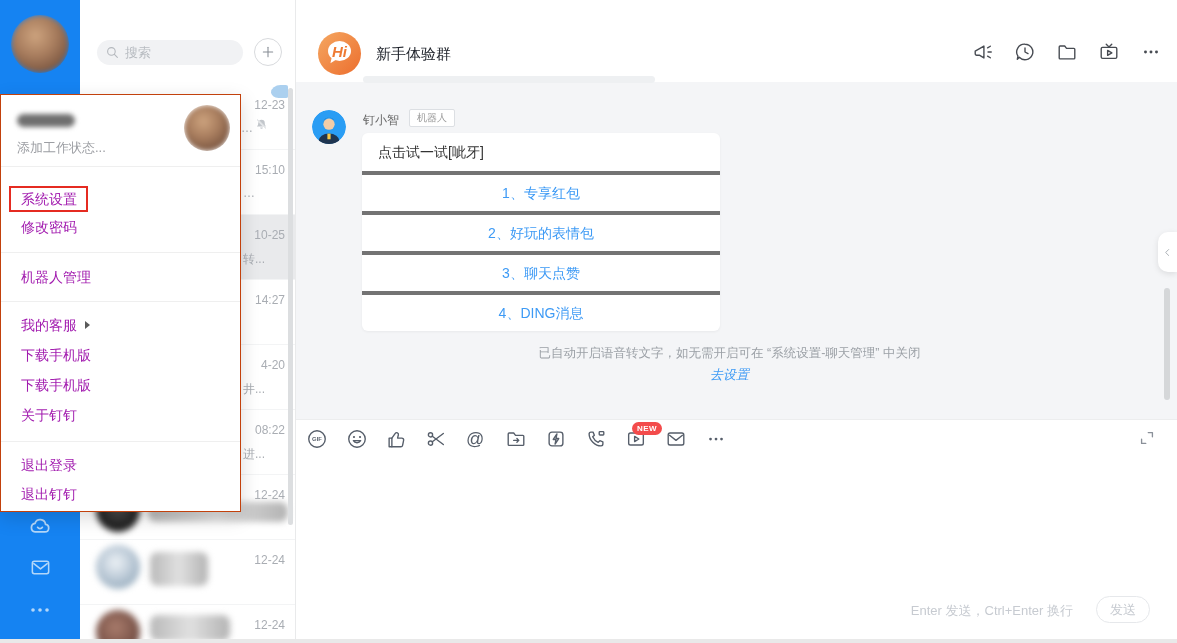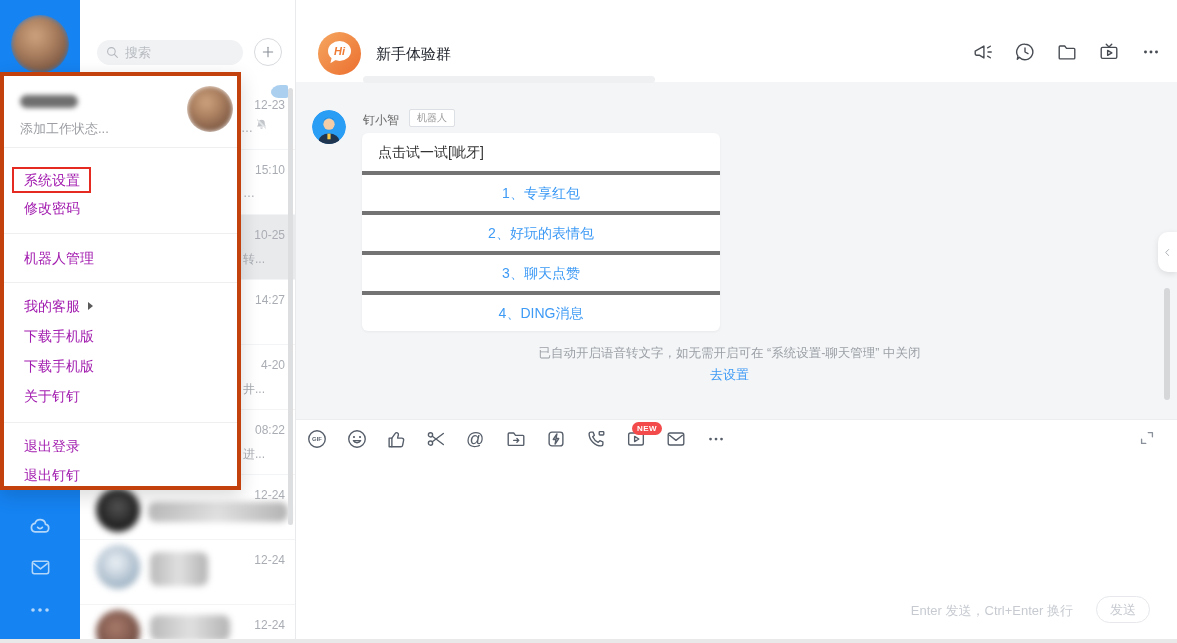--- a/index.html
+++ b/index.html
@@ -29,49 +29,49 @@
   .rprev{position:absolute;left:163px;top:36px;font-size:12px;color:#a9adb3;}
   .rav{position:absolute;left:16px;width:44px;height:44px;border-radius:50%;filter:blur(3px);}
   .rname{position:absolute;filter:blur(3px);background:linear-gradient(90deg,#b9b9b9,#e0e0e0,#b3b3b3);border-radius:8px;}
   .av-dark{background:radial-gradient(circle at 50% 42%,#555 0%,#222 60%,#0e0e0e 100%);}
   .av-blue{background:radial-gradient(circle at 45% 40%,#edf2f6 0%,#bccad7 45%,#8fa6b8 85%);}
   .av-red{background:radial-gradient(circle at 45% 40%,#a97c6c 0%,#7d564b 55%,#5d4037 90%);}
   .list-scroll{position:absolute;left:208px;top:88px;width:5px;height:437px;background:#dcdee0;border-radius:3px;}
   .bluecorner{position:absolute;left:191px;top:85px;width:17px;height:13px;background:#abd0ef;border-radius:70% 15% 15% 55%;}
   .mutebell{position:absolute;left:175px;top:32px;}
   
-  .usermenu{position:absolute;left:0;top:72px;width:241px;height:418px;background:#fff;z-index:20;
-    box-shadow:0 6px 18px rgba(0,0,0,.15);border:4px solid #c2410c;box-sizing:border-box;}
+  .usermenu{position:absolute;left:0;top:94px;width:241px;height:418px;background:#fff;z-index:20;
+    box-shadow:0 6px 18px rgba(0,0,0,.15);border:1px solid #c2410c;box-sizing:border-box;}
   .um-nameblob{position:absolute;left:16px;top:19px;width:58px;height:13px;background:#6f6f6f;border-radius:7px;filter:blur(2.5px);}
   .um-status{position:absolute;left:16px;top:44px;font-size:13px;color:#9c9ea3;}
   .um-avatar{position:absolute;left:183px;top:10px;width:46px;height:46px;border-radius:50%;overflow:hidden;}
   .um-div{position:absolute;left:0;width:100%;height:1px;background:#efefef;}
   .um-item{position:absolute;left:20px;font-size:14px;color:#a21caf;line-height:16px;cursor:default;}
   .redbox{position:absolute;left:8px;top:91px;width:79px;height:26px;border:2px solid #e52b21;box-sizing:border-box;}
   .subarrow{position:absolute;left:84px;width:0;height:0;border-left:5px solid #5a5a5a;border-top:4px solid transparent;border-bottom:4px solid transparent;}
   
   .vdivider{position:absolute;left:295px;top:0;width:1px;height:643px;background:#e9eaeb;z-index:2;}
   .mainheader{position:absolute;left:296px;top:0;right:0;height:82px;background:#fff;}
   .gavatar{position:absolute;left:22px;top:32px;width:43px;height:43px;border-radius:50%;background:linear-gradient(135deg,#f5a761 0%,#ec6e2e 100%);}
-  .hibubble{position:absolute;left:10px;top:9px;width:23px;height:20px;background:#fff;border-radius:50%;display:flex;align-items:center;justify-content:center;font-size:11px;font-style:italic;font-weight:bold;color:#ee7a33;}
+  .hibubble{position:absolute;left:10px;top:9px;width:23px;height:20px;background:#fff;border-radius:50%;display:flex;align-items:center;justify-content:center;font-size:15px;font-style:italic;font-weight:bold;color:#ee7a33;}
   .hibubble:after{content:"";position:absolute;left:3px;bottom:-3px;width:0;height:0;border-top:6px solid #fff;border-right:6px solid transparent;transform:rotate(12deg);}
   .chattitle{position:absolute;left:80px;top:45px;font-size:15px;color:#1d2129;}
   .hicon{position:absolute;top:41px;width:22px;height:22px;}
   .hicon svg{stroke:#474b52;fill:none;stroke-width:1.5;stroke-linecap:round;stroke-linejoin:round;}
   .hicon .dotfill{fill:#474b52;stroke:none;}
   .msgarea{position:absolute;left:296px;top:82px;right:0;height:337px;background:#f4f5f7;}
   .toppill{position:absolute;left:67px;top:-6px;width:292px;height:7px;border-radius:4px;background:#eef0f2;}
   .botav{position:absolute;left:16px;top:28px;width:34px;height:34px;border-radius:50%;overflow:hidden;}
   .sendername{position:absolute;left:67px;top:30px;font-size:12px;color:#666;}
   .botbadge{position:absolute;left:113px;top:27px;font-size:10px;color:#999;border:1px solid #dcdfe3;border-radius:2px;padding:1px 7px;background:#fff;}
   .msgcard{position:absolute;left:66px;top:51px;width:358px;background:#fff;border-radius:6px;box-shadow:0 1px 3px rgba(0,0,0,.05);overflow:hidden;}
   .mintro{height:38px;line-height:38px;padding-left:16px;font-size:14px;color:#333;}
   .mlink{height:36px;line-height:36px;text-align:center;font-size:14px;color:#3d9af5;border-top:4px solid #737373;cursor:pointer;}
   .notice{position:absolute;left:0;right:14px;top:263px;text-align:center;font-size:12.5px;color:#9ba0a6;}
-  .noticelink{position:absolute;left:0;right:14px;top:284px;text-align:center;font-size:13px;color:#3d9af5;cursor:pointer;}
+  .noticelink{position:absolute;left:0;right:14px;top:284px;text-align:center;font-size:13px;color:#3d9af5;cursor:pointer;font-style:italic;}
   .toolbar{position:absolute;left:296px;top:419px;right:0;height:40px;background:#fff;border-top:1px solid #ecedee;}
   .ticon{position:absolute;top:8px;width:22px;height:22px;}
   .ticon svg{stroke:#565e6a;fill:none;stroke-width:1.5;stroke-linecap:round;stroke-linejoin:round;}
   .ticon .dotfill{fill:#565e6a;stroke:none;}
   .giftxt{font-size:6.4px;fill:#565e6a;stroke:none;font-weight:bold;font-family:"Liberation Sans",sans-serif;}
   .at-glyph{position:absolute;top:8px;font-size:18px;color:#565e6a;line-height:22px;}
   .newbadge{position:absolute;left:336px;top:2px;background:#f34b4b;color:#fff;font-size:8px;font-weight:bold;padding:2px 5px;border-radius:7px;letter-spacing:.5px;}
   .expandic{position:absolute;left:841px;top:8px;width:20px;height:20px;}
   .expandic svg{stroke:#8a9099;fill:none;stroke-width:1.6;stroke-linecap:round;stroke-linejoin:round;}
   .composer{position:absolute;left:296px;top:459px;right:0;bottom:0;background:#fff;}

